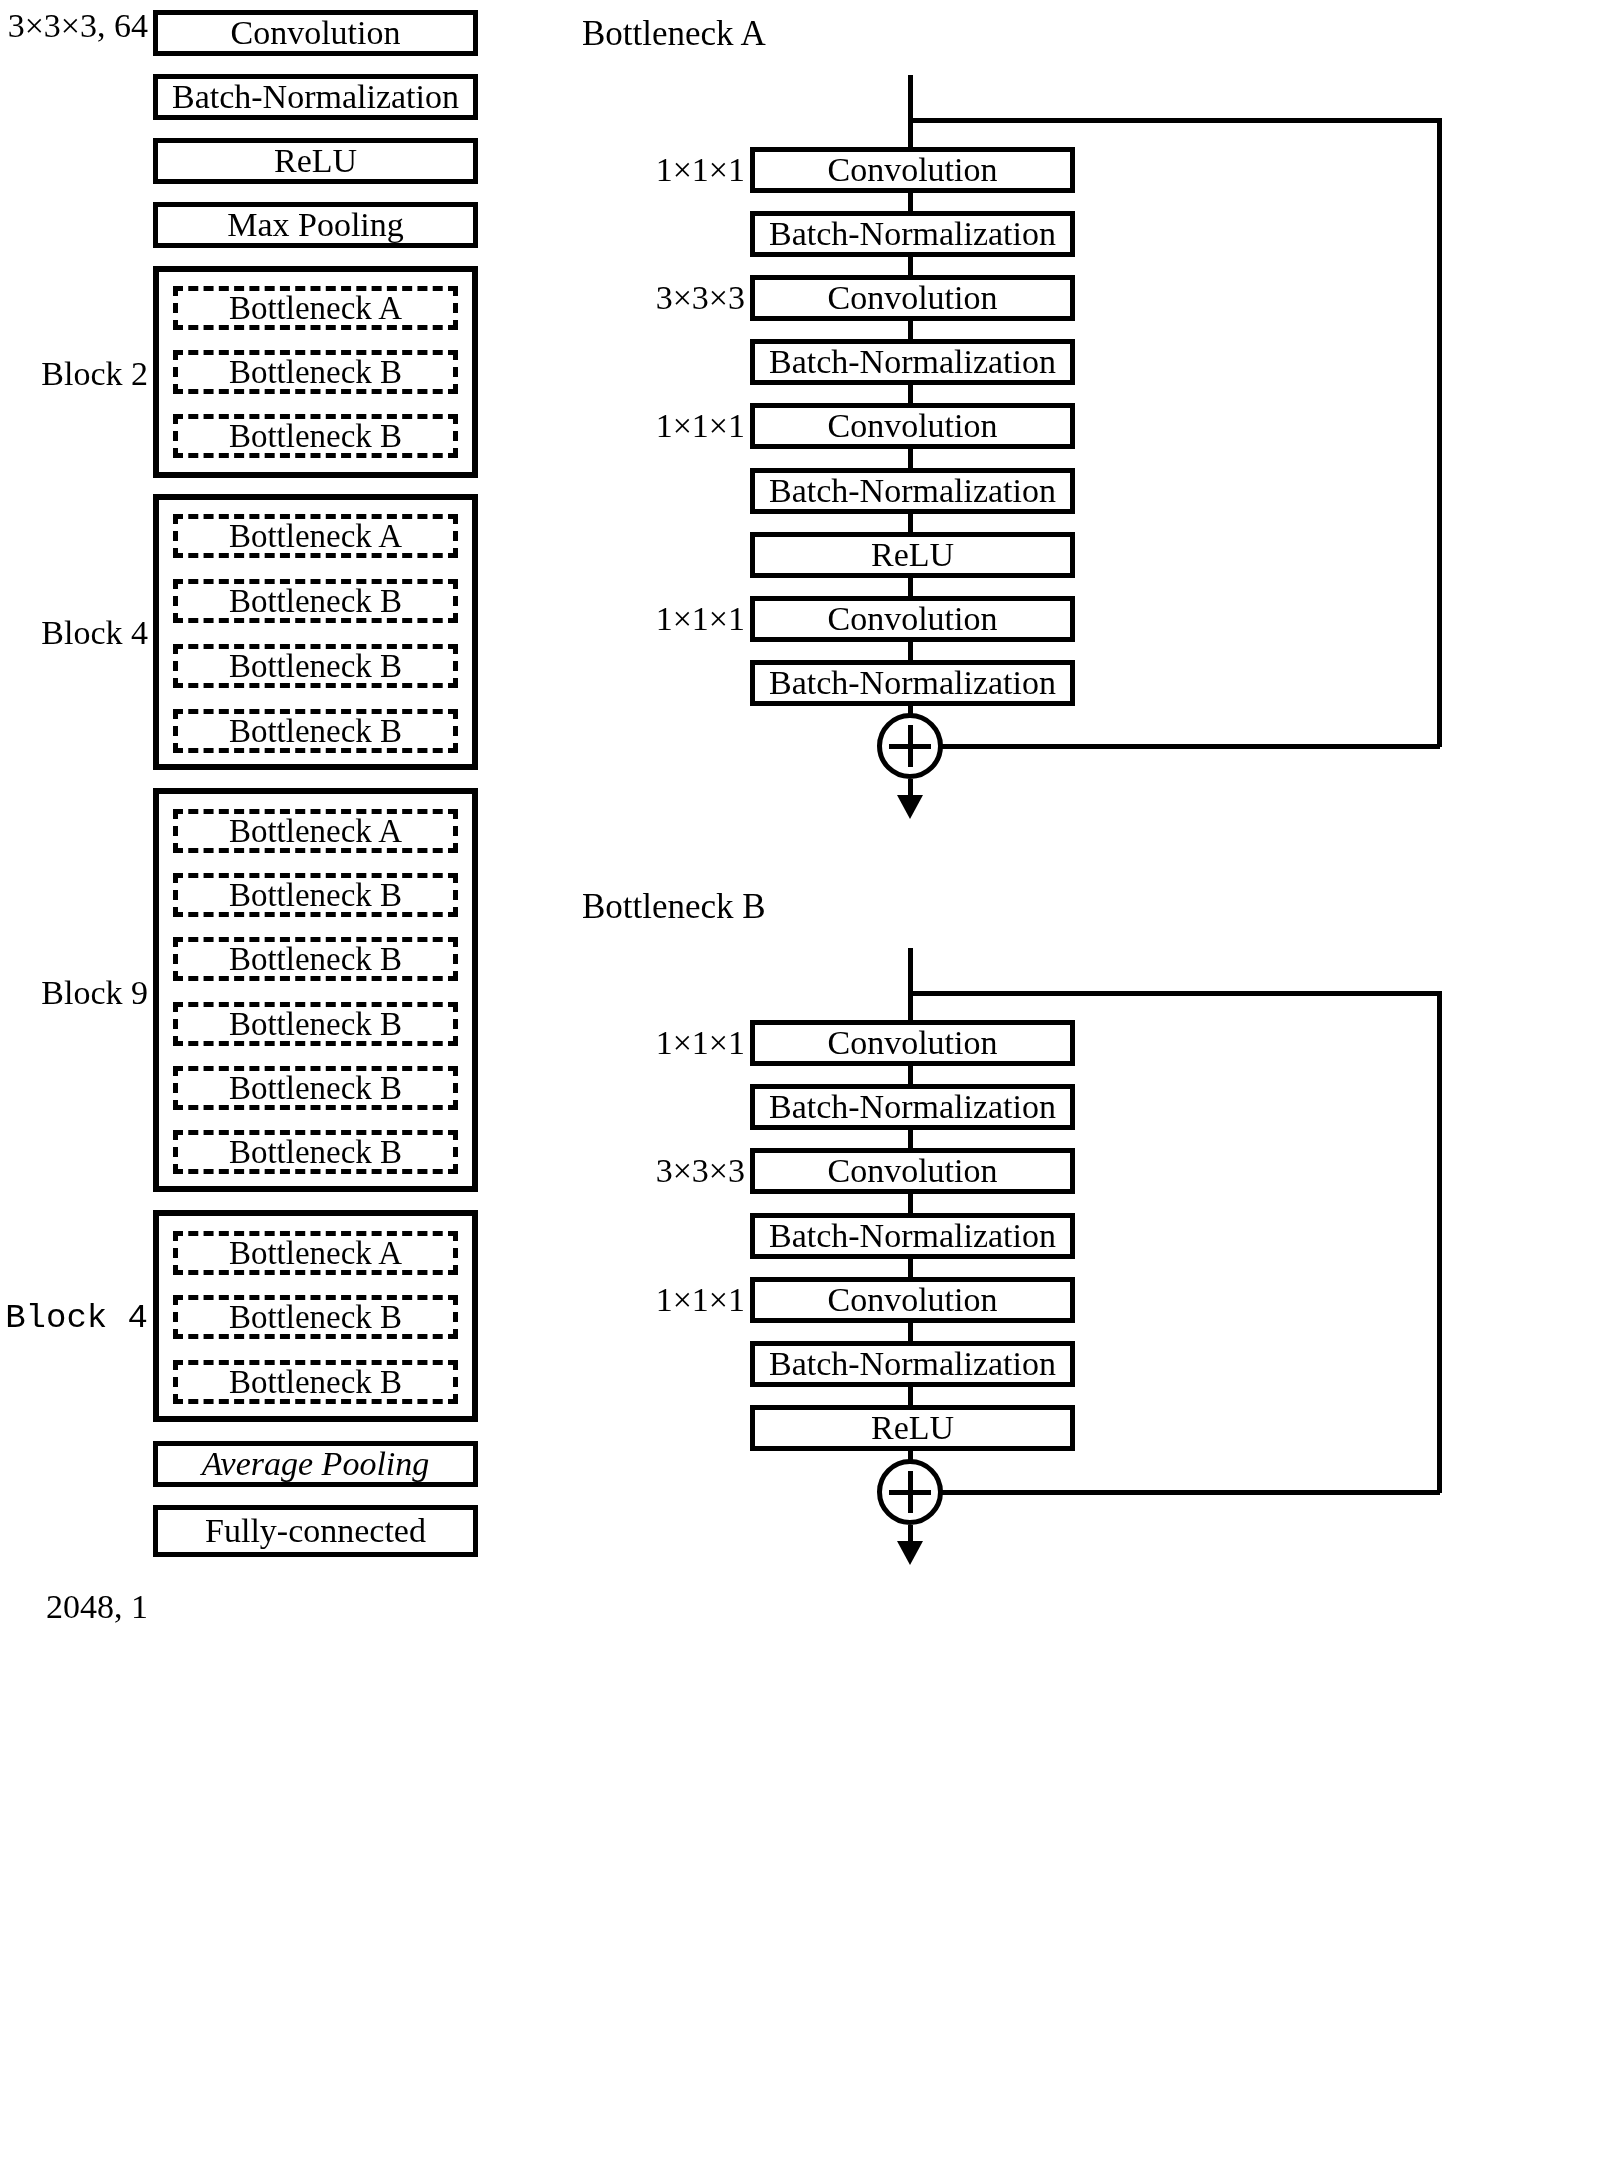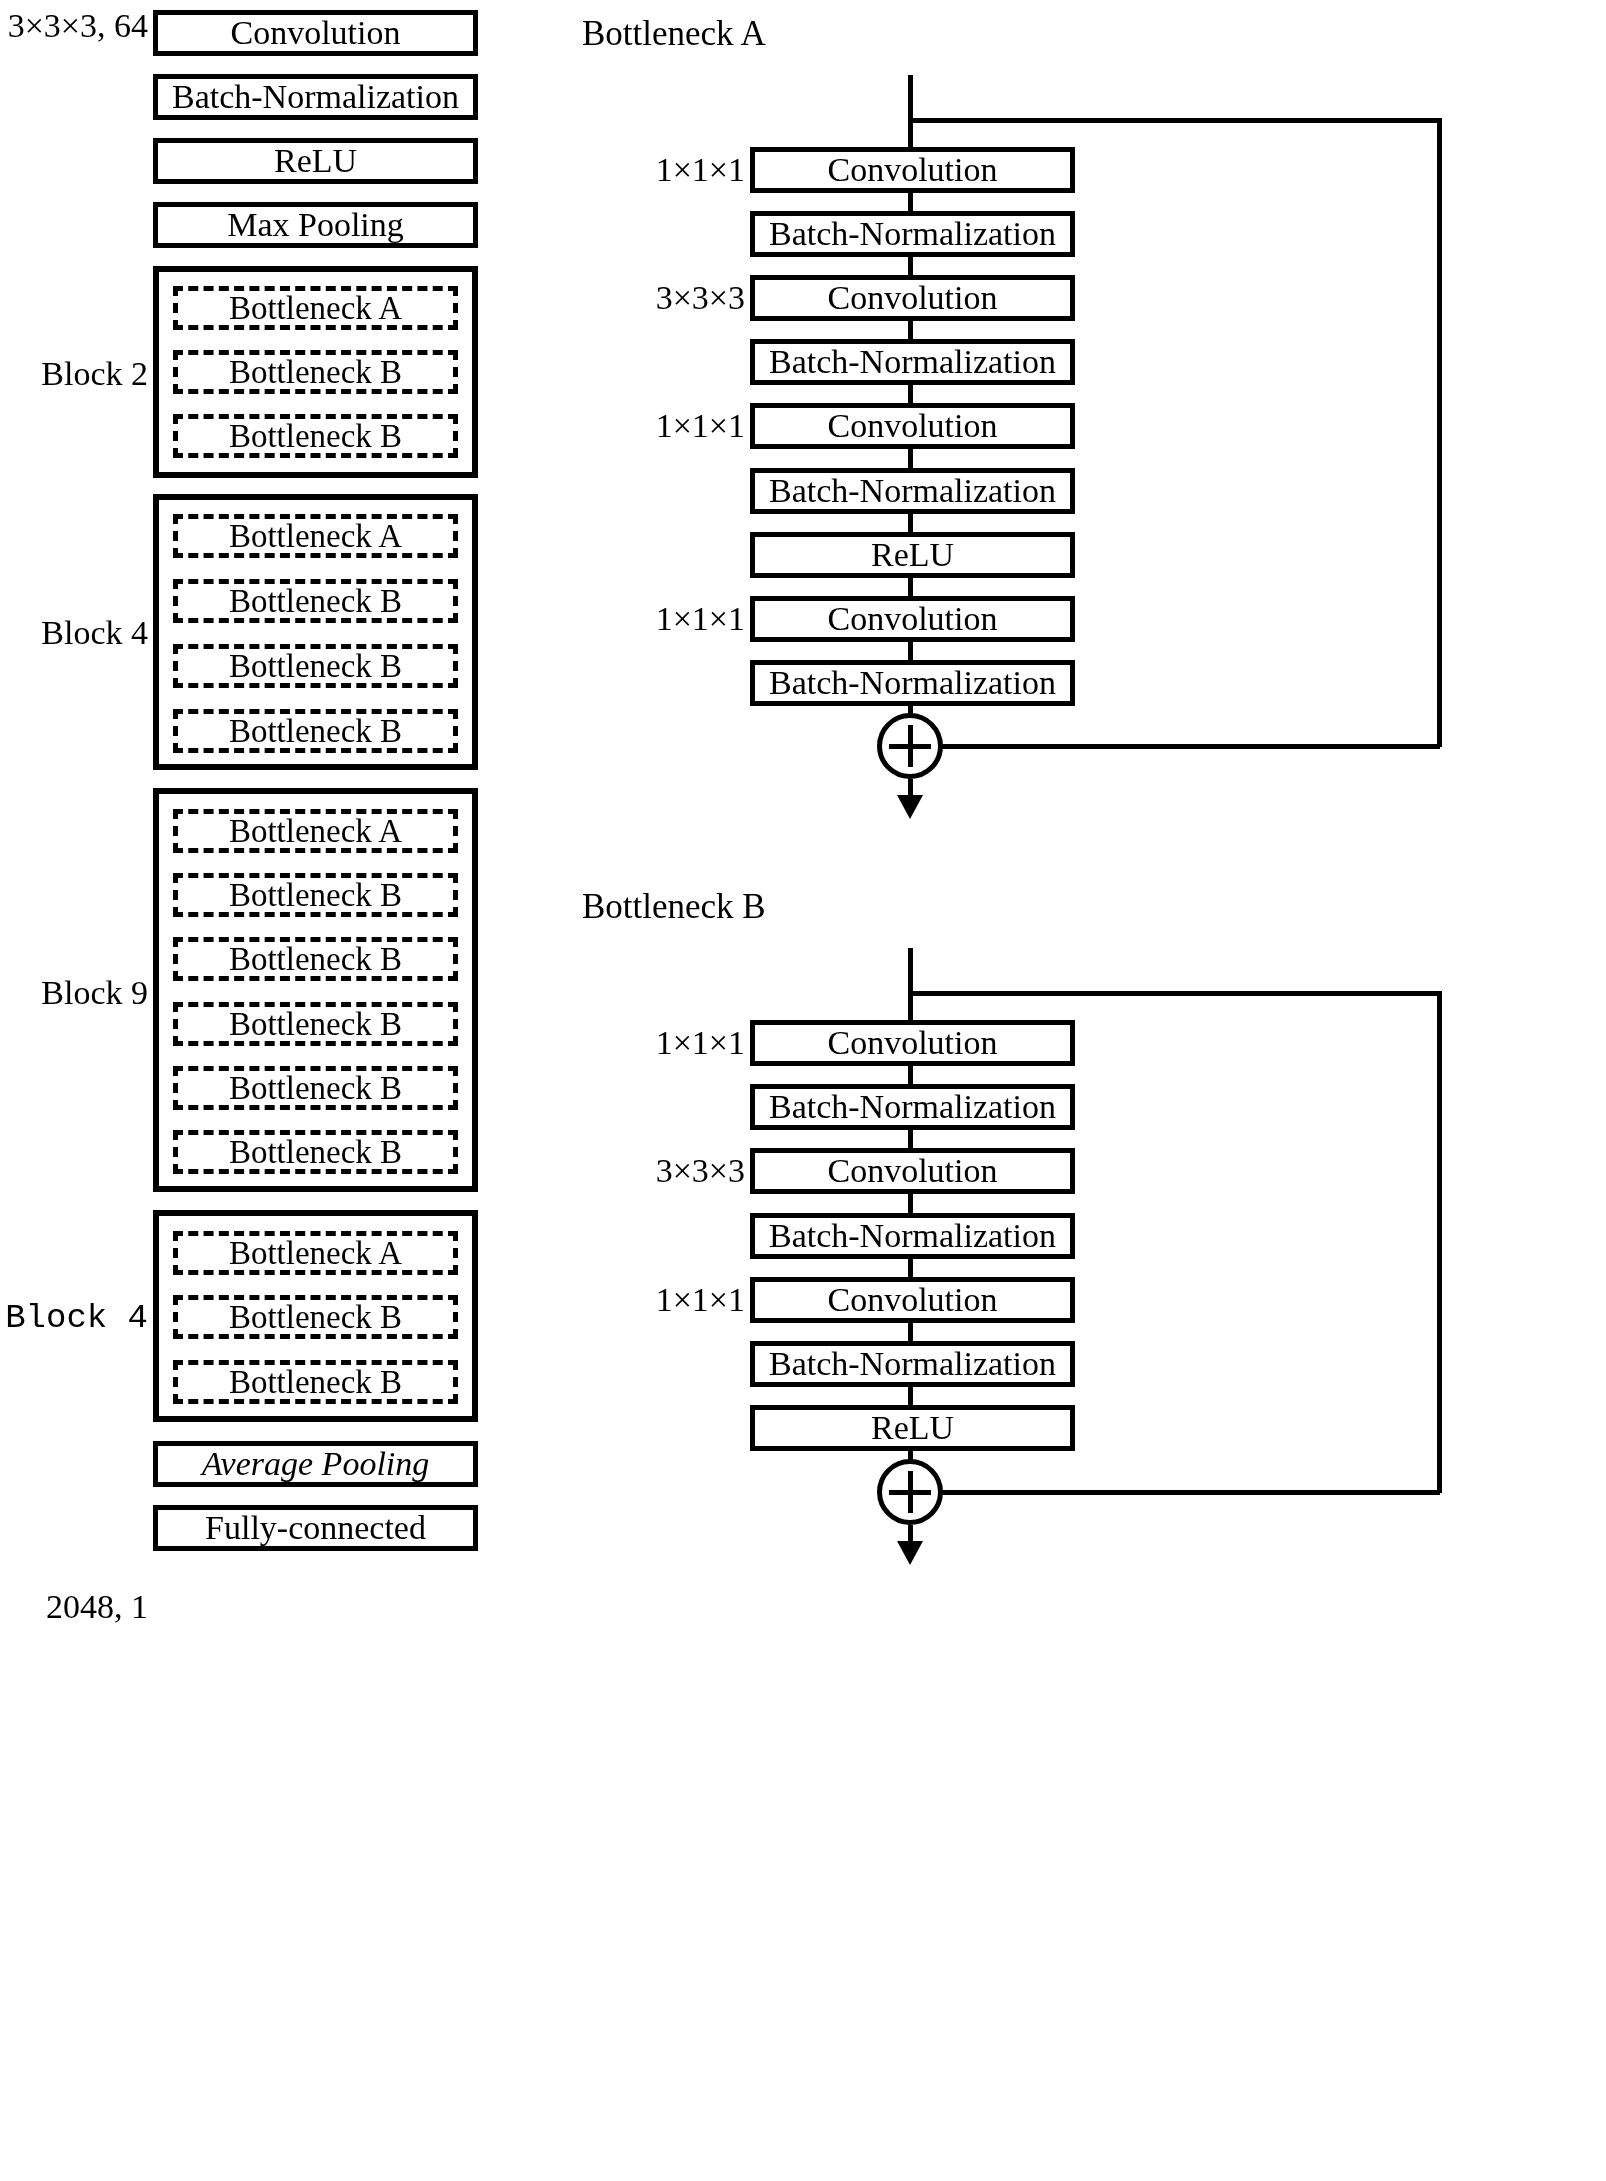--- a/index.html
+++ b/index.html
@@ -96,21 +96,21 @@
 
 <div class="lbl r" style="left:148px;top:1318px;transform:translate(-100%,-50%);font-family:Liberation Mono, monospace;">Block 4</div>
 <div class="blk" style="left:153px;top:1210px;width:325px;height:212px;"></div>
 <div class="dbox" style="left:173px;top:1231px;width:285px;height:44px;">Bottleneck  A</div>
 <div class="dbox" style="left:173px;top:1295px;width:285px;height:44px;">Bottleneck B</div>
 <div class="dbox" style="left:173px;top:1360px;width:285px;height:44px;">Bottleneck B</div>
 
 <div class="box" style="left:153px;top:1441px;width:325px;height:46px;font-style:italic;">Average Pooling</div>
 
 <div class="lbl r" style="left:148px;top:1607px;transform:translate(-100%,-50%);">2048, 1</div>
-<div class="box" style="left:153px;top:1505px;width:325px;height:46px;">Fully-connected</div>
+<div class="box" style="left:153px;top:1505px;width:325px;height:52px;">Fully-connected</div>
 
 <div class="title" style="left:582px;top:16px;">Bottleneck A</div>
 
 <div class="vline" style="left:908px;top:75px;height:72px;"></div>
 
 <div class="hline" style="left:908px;top:118px;width:534px;"></div>
 <div class="vline" style="left:1437px;top:118px;height:629px;"></div>
 <div class="hline" style="left:940px;top:744px;width:500px;"></div>
 
 <div class="vline" style="left:908px;top:192px;height:22px;"></div>

